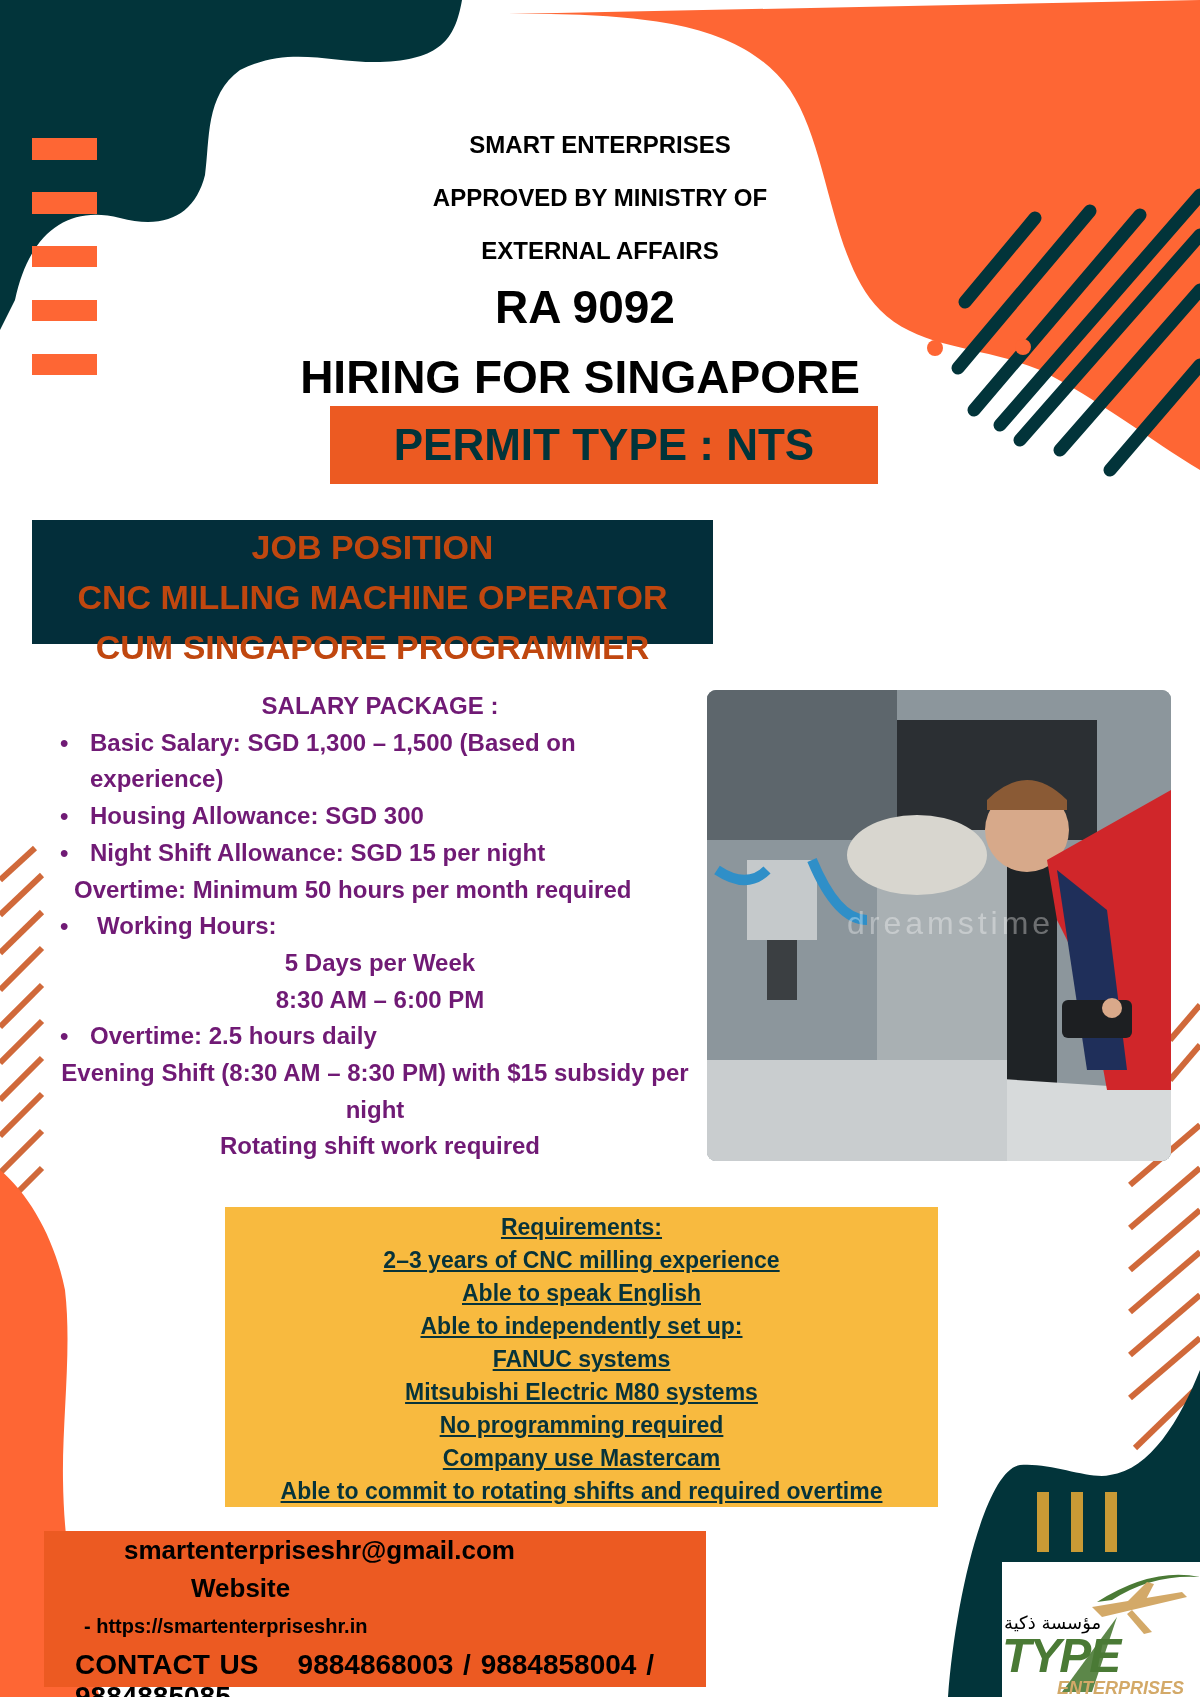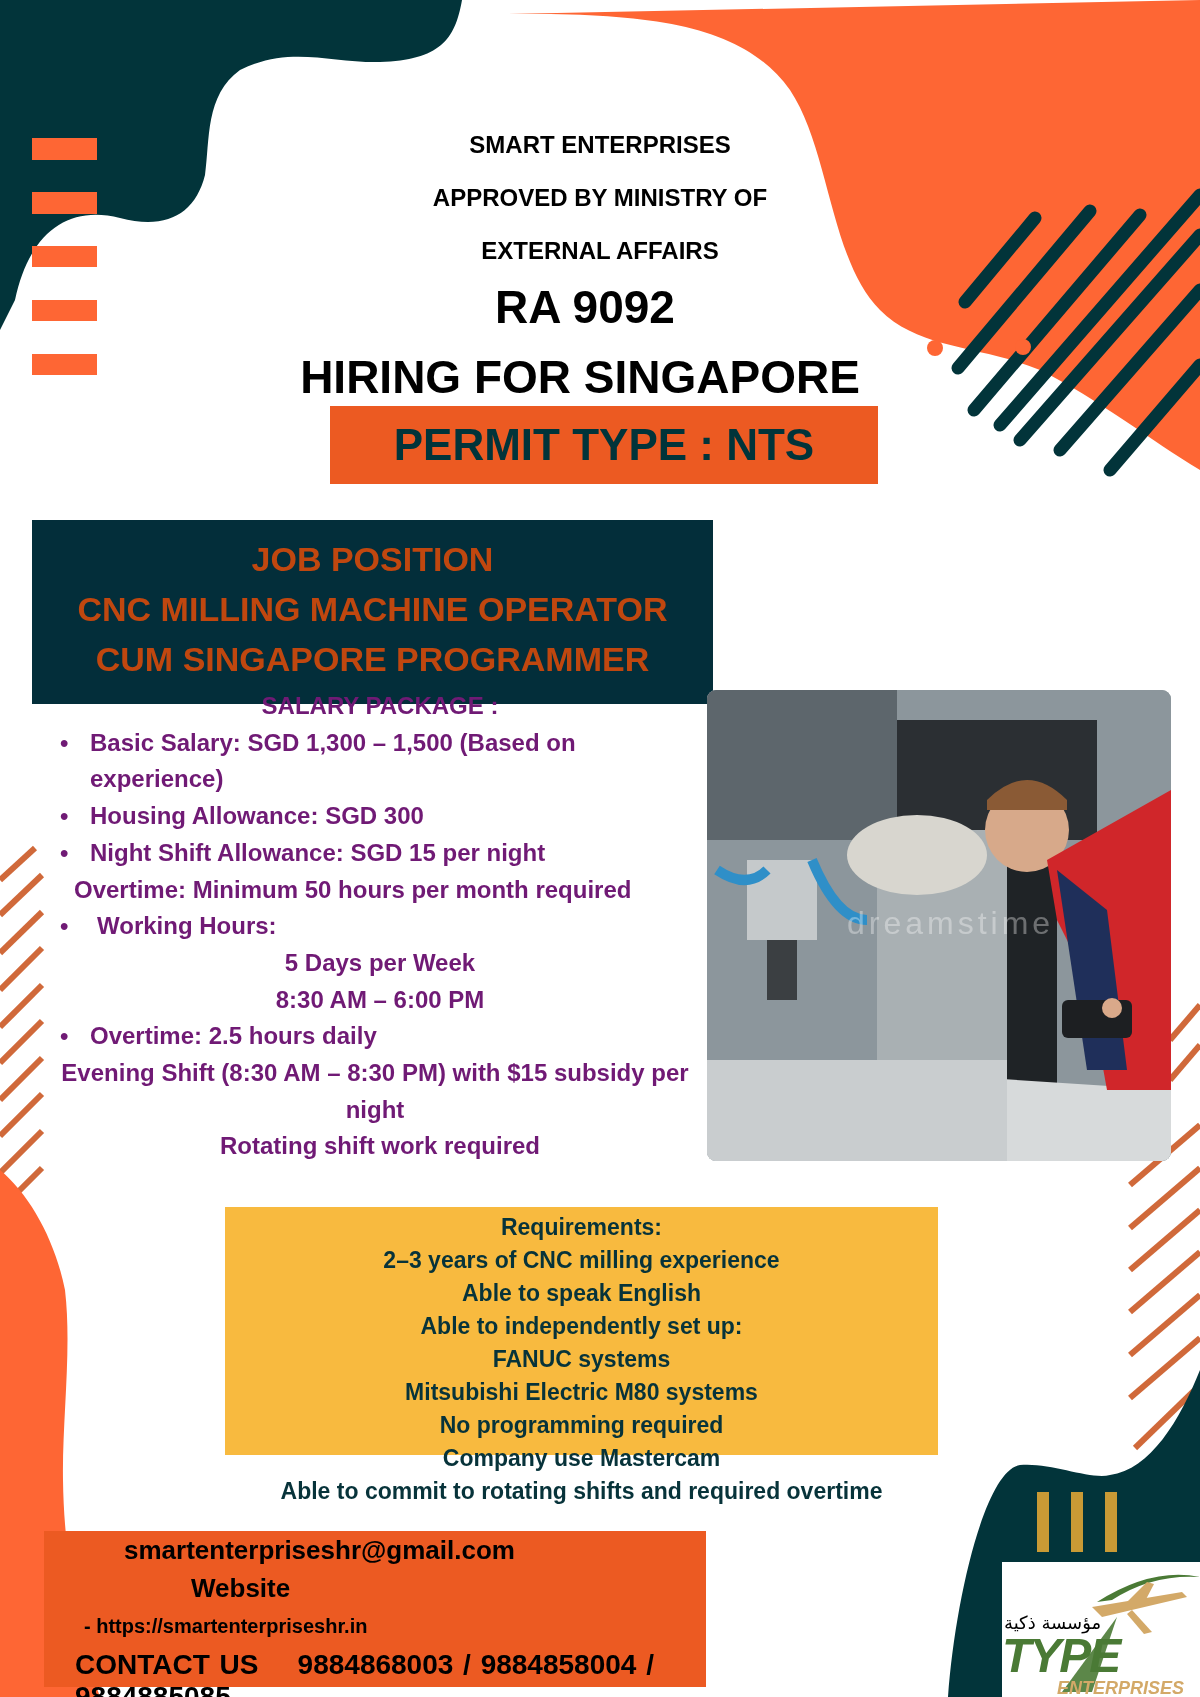--- a/index.html
+++ b/index.html
@@ -4,28 +4,28 @@
 <style>
   * { margin:0; padding:0; box-sizing:border-box; }
   body { width:1200px; height:1697px; position:relative; overflow:hidden; background:#ffffff; font-family:"Liberation Sans", sans-serif; }
   .bg-svg { position:absolute; left:0; top:0; width:1200px; height:1697px; z-index:0; }
   .abs { position:absolute; z-index:2; }
   .header-text { left:250px; width:700px; text-align:center; color:#000; font-weight:bold; }
   .h1 { top:118px; font-size:24px; line-height:53px; width:700px; left:250px; }
   .ra { top:280px; font-size:46px; left:250px; width:670px; }
   .hiring { top:350px; font-size:46px; left:240px; width:680px; }
   .permit { left:330px; top:406px; width:548px; height:78px; background:#EC5A22; color:#01343A; font-size:44px; font-weight:bold; text-align:center; line-height:78px; }
-  .job-box { left:32px; top:520px; width:681px; height:184px; background:#032E3A; color:#C0470F; font-weight:bold; font-size:34px; text-align:center; line-height:50px; padding-top:14px; }
+  .job-box { left:32px; top:520px; width:681px; height:124px; background:#032E3A; color:#C0470F; font-weight:bold; font-size:34px; text-align:center; line-height:50px; padding-top:2px; }
   .salary { left:50px; top:688px; width:660px; font-size:24px; font-weight:bold; color:#701a75; line-height:36.7px; }
   .salary .center { text-align:center; }
   .salary ul { list-style:none; }
   .salary li.b { position:relative; padding-left:40px; }
   .salary li.b::before { content:"•"; position:absolute; left:10px; }
   .photo { left:707px; top:690px; width:464px; height:471px; overflow:hidden; background:#9aa3a8;border-radius:9px; }
-  .req { left:225px; top:1207px; width:713px; height:248px; background:#F8BA3F; color:#07333A; font-weight:bold; font-size:23px; text-align:center; line-height:33px; padding-top:4px; }
+  .req { left:225px; top:1207px; width:713px; height:300px; background:#F8BA3F; color:#07333A; font-weight:bold; font-size:23px; text-align:center; line-height:33px; padding-top:4px;text-decoration:underline; }
   .contact { left:44px; top:1531px; width:662px; height:156px; background:#EC5A22; color:#000; font-weight:bold; }
   .contact .email { position:absolute; left:80px; top:4px; font-size:26px; }
   .contact .web-label { position:absolute; left:147px; top:42px; font-size:26px; }
   .contact .url { position:absolute; left:40px; top:84px; font-size:20px; }
   .contact .phones { position:absolute; left:31px; top:118px; font-size:28px; word-spacing:2px; }
   .logo { left:1002px; top:1562px; width:226px; height:135px; background:#fff; overflow:hidden; }
 </style>
 </head>
 <body>
 

